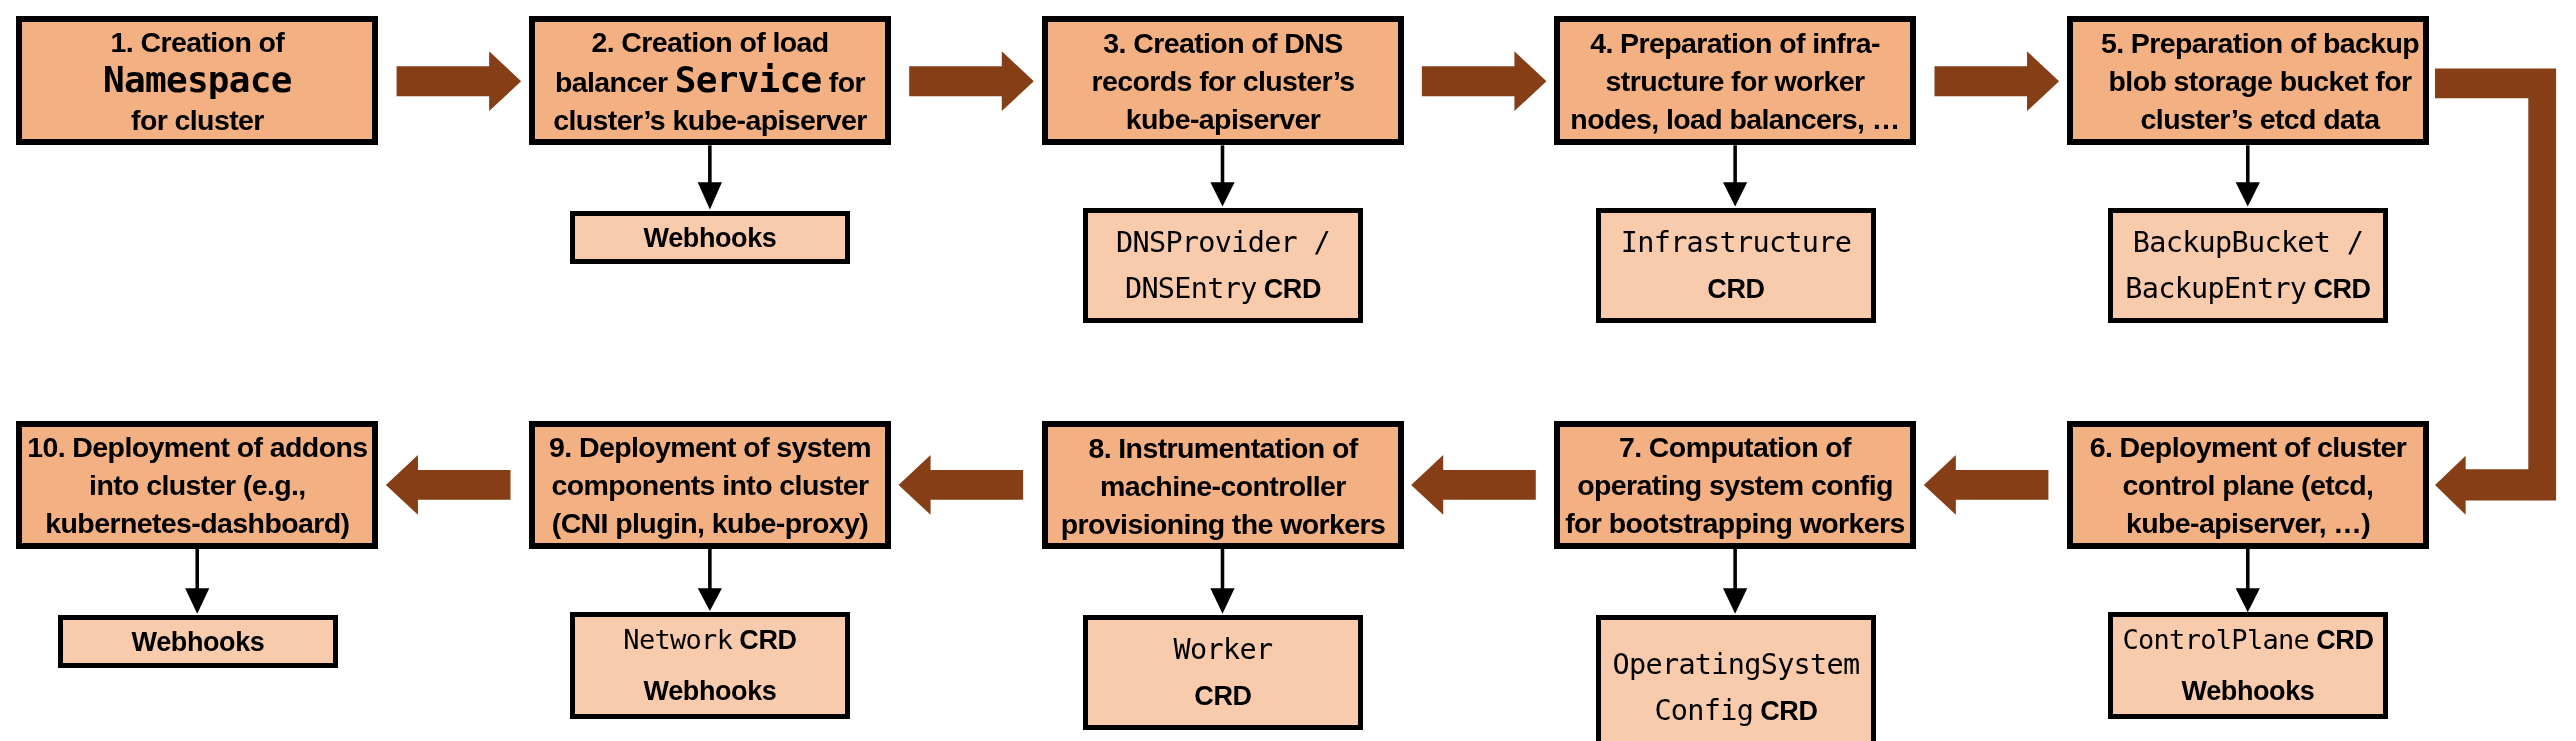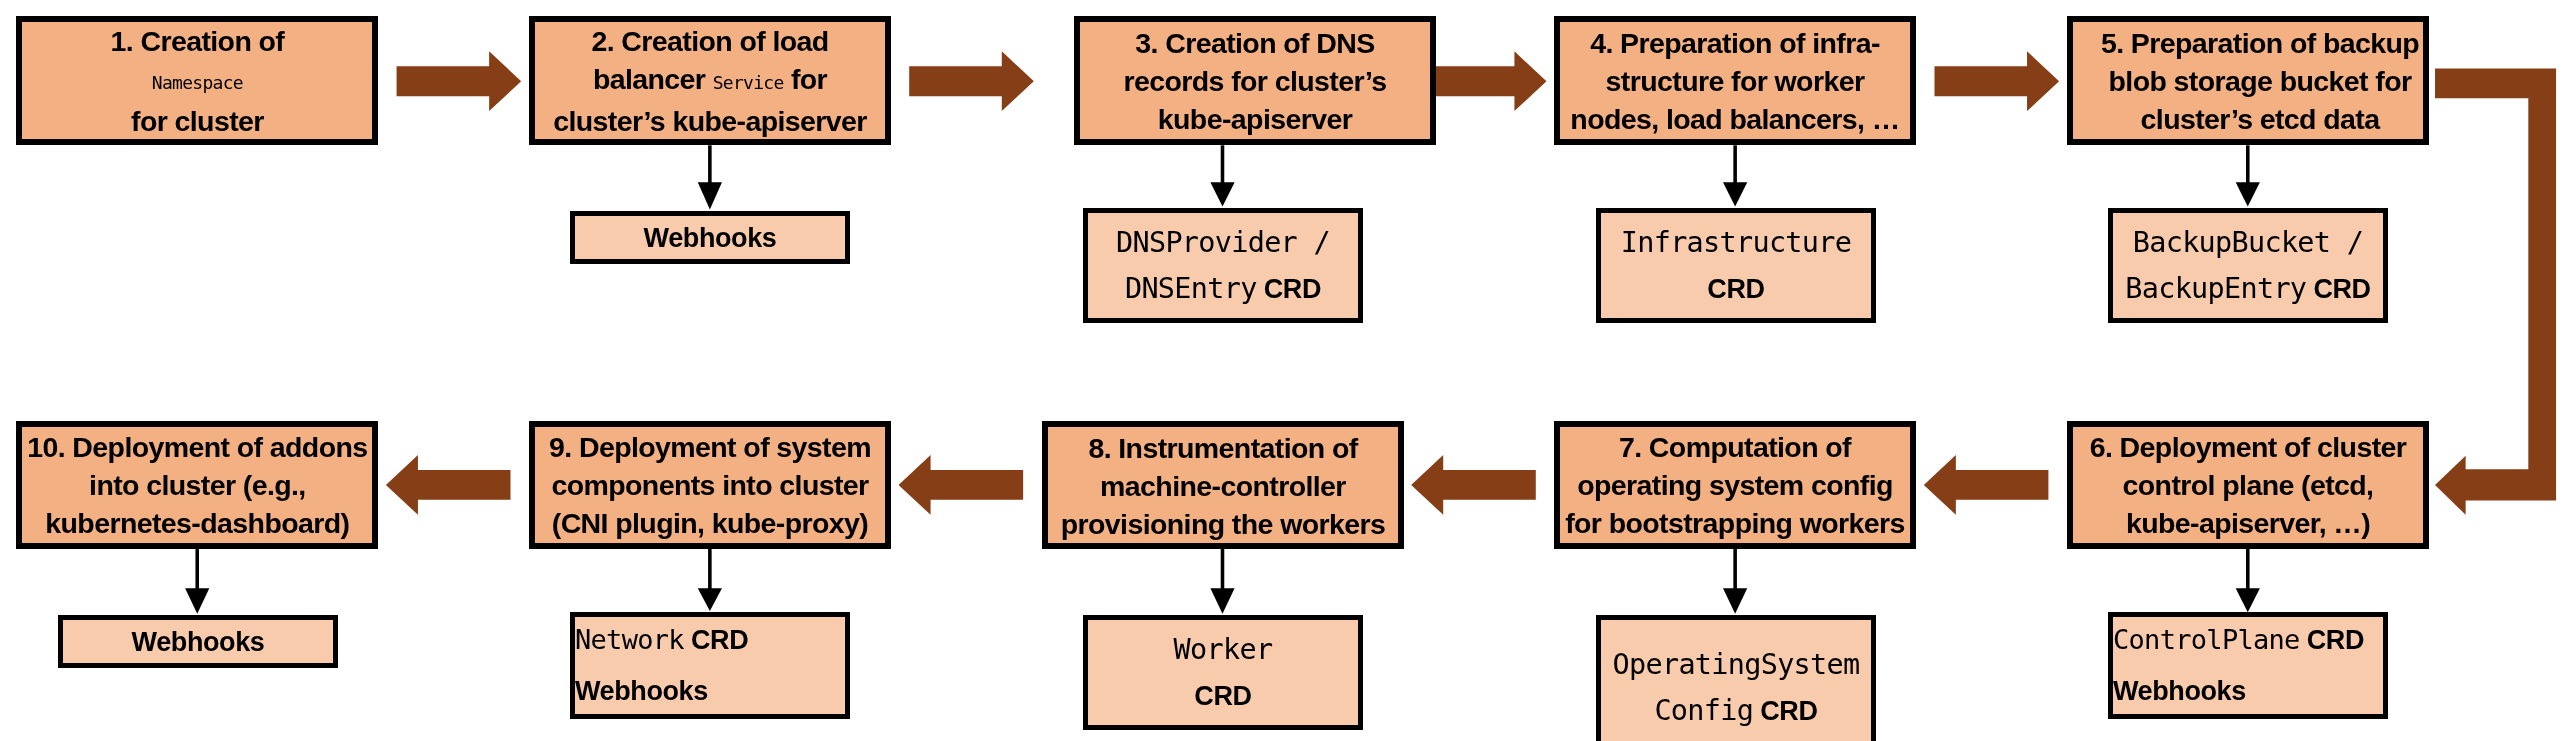--- a/index.html
+++ b/index.html
@@ -32,41 +32,41 @@
     display:flex;align-items:center;justify-content:center;
     text-align:center;
   }
   .row2{height:128px;}
   .main-label{
     font-weight:700;font-size:28.5px;line-height:38px;letter-spacing:-0.6px;
     width:100%;padding:0 2.8px;box-sizing:border-box;
   }
   .main-label .mono{
     font-family:"DejaVu Sans Mono",monospace;
-    font-weight:400;letter-spacing:-0.7px;font-size:18px;
+    font-weight:700;letter-spacing:-0.7px;font-size:36px;
   }
 
   .sub-box{
     position:absolute;width:280px;
     background:var(--sub-fill);
     border:5px solid var(--border);
     box-sizing:border-box;
     display:flex;align-items:center;justify-content:center;
     text-align:center;
   }
   .sub-label{
     font-family:"DejaVu Sans Mono",monospace;
     font-weight:400;font-size:28.5px;line-height:46px;letter-spacing:-0.7px;
     width:100%;
   }
   .sub-label .strong,.cell .strong{
     font-family:Liberation Sans, sans-serif;
     font-weight:700;font-size:27px;letter-spacing:-0.4px;
   }
-  .stacked{flex-direction:column;align-items:flex-start;justify-content:flex-start;padding:0;}
+  .stacked{flex-direction:column;align-items:center;justify-content:flex-start;padding:0;}
   .cell{
     flex:1;display:flex;align-items:center;justify-content:center;
     font-family:"DejaVu Sans Mono",monospace;
     font-size:27px;letter-spacing:-0.7px;
   }
   .divider{height:5px;background:var(--border);flex:0 0 auto;}
   .line{display:block;}
 </style>
 </head>
 <body>
@@ -133,21 +133,21 @@
         <span class="line"><span>for cluster</span></span>
       </div>
   </div>
   <div class="main-box" style="left:529px;top:16.4px;">
     <div class="main-label">
         <span class="line"><span>2. Creation of load</span></span>
         <span class="line"><span>balancer </span><span class="mono">Service</span><span> for</span></span>
         <span class="line"><span>cluster’s kube-apiserver</span></span>
       </div>
   </div>
-  <div class="main-box" style="left:1074px;top:16.4px;">
+  <div class="main-box" style="left:1042px;top:16.4px;">
     <div class="main-label">
         <span class="line"><span>3. Creation of DNS</span></span>
         <span class="line"><span>records for cluster’s</span></span>
         <span class="line"><span>kube-apiserver</span></span>
       </div>
   </div>
   <div class="main-box" style="left:1554px;top:16.4px;">
     <div class="main-label">
         <span class="line"><span>4. Preparation of infra-</span></span>
         <span class="line"><span>structure for worker</span></span>

